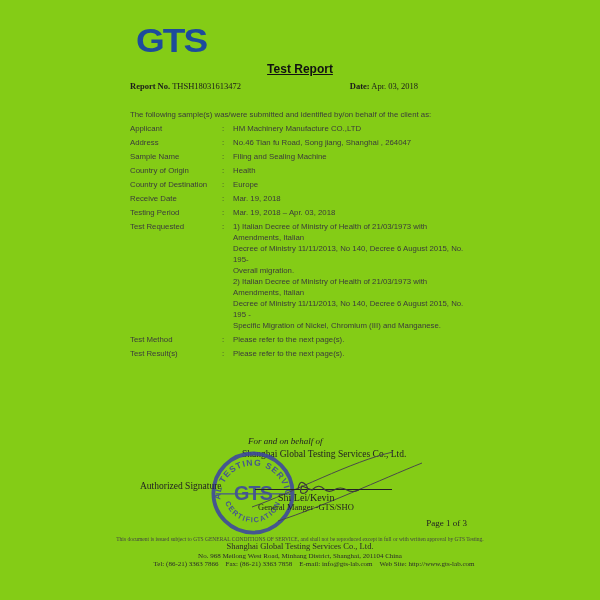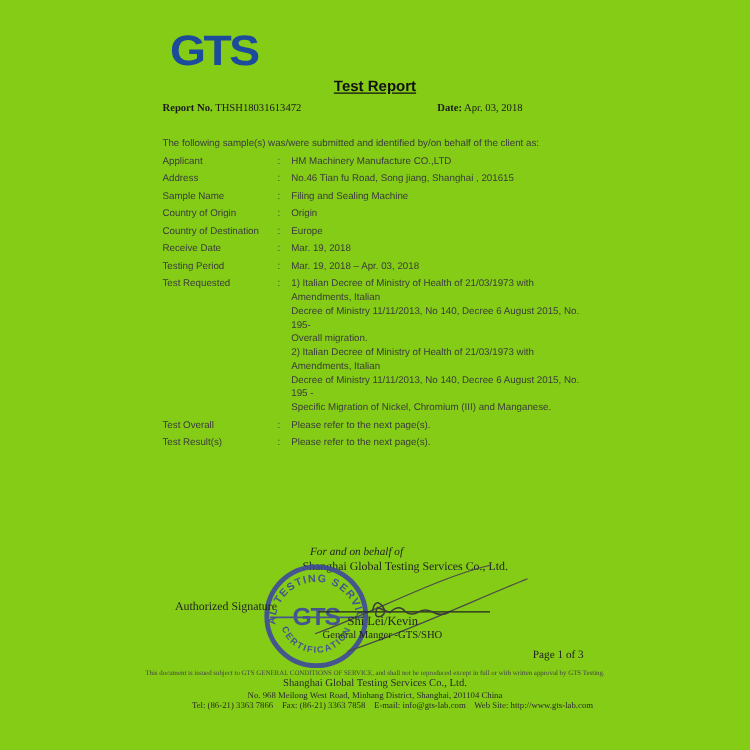--- a/index.html
+++ b/index.html
@@ -94,31 +94,31 @@
 
   <div class="fields">
     <div class="frow">
       <div class="flabel">Applicant</div>
       <div class="fcolon">:</div>
       <div class="fvalue">HM Machinery Manufacture CO.,LTD</div>
     </div>
     <div class="frow">
       <div class="flabel">Address</div>
       <div class="fcolon">:</div>
-      <div class="fvalue">No.46 Tian fu Road, Song jiang, Shanghai , 201615</div>
+      <div class="fvalue">No.46 Tian fu Road, Song jiang, Shanghai , 264047</div>
     </div>
     <div class="frow">
       <div class="flabel">Sample Name</div>
       <div class="fcolon">:</div>
       <div class="fvalue">Filing and Sealing Machine</div>
     </div>
     <div class="frow">
       <div class="flabel">Country of Origin</div>
       <div class="fcolon">:</div>
-      <div class="fvalue">Origin</div>
+      <div class="fvalue">Health</div>
     </div>
     <div class="frow">
       <div class="flabel">Country of Destination</div>
       <div class="fcolon">:</div>
       <div class="fvalue">Europe</div>
     </div>
     <div class="frow">
       <div class="flabel">Receive Date</div>
       <div class="fcolon">:</div>
       <div class="fvalue">Mar. 19, 2018</div>
@@ -132,21 +132,21 @@
       <div class="flabel">Test Requested</div>
       <div class="fcolon">:</div>
       <div class="fvalue">1) Italian Decree of Ministry of Health of 21/03/1973 with Amendments, Italian
 Decree of Ministry 11/11/2013, No 140, Decree 6 August 2015, No. 195-
 Overall migration.
 2) Italian Decree of Ministry of Health of 21/03/1973 with Amendments, Italian
 Decree of Ministry 11/11/2013, No 140, Decree 6 August 2015, No. 195 -
 Specific Migration of Nickel, Chromium (III) and Manganese.</div>
     </div>
     <div class="frow">
-      <div class="flabel">Test Overall</div>
+      <div class="flabel">Test Method</div>
       <div class="fcolon">:</div>
       <div class="fvalue">Please refer to the next page(s).</div>
     </div>
     <div class="frow">
       <div class="flabel">Test Result(s)</div>
       <div class="fcolon">:</div>
       <div class="fvalue">Please refer to the next page(s).</div>
     </div>
   </div>
 

